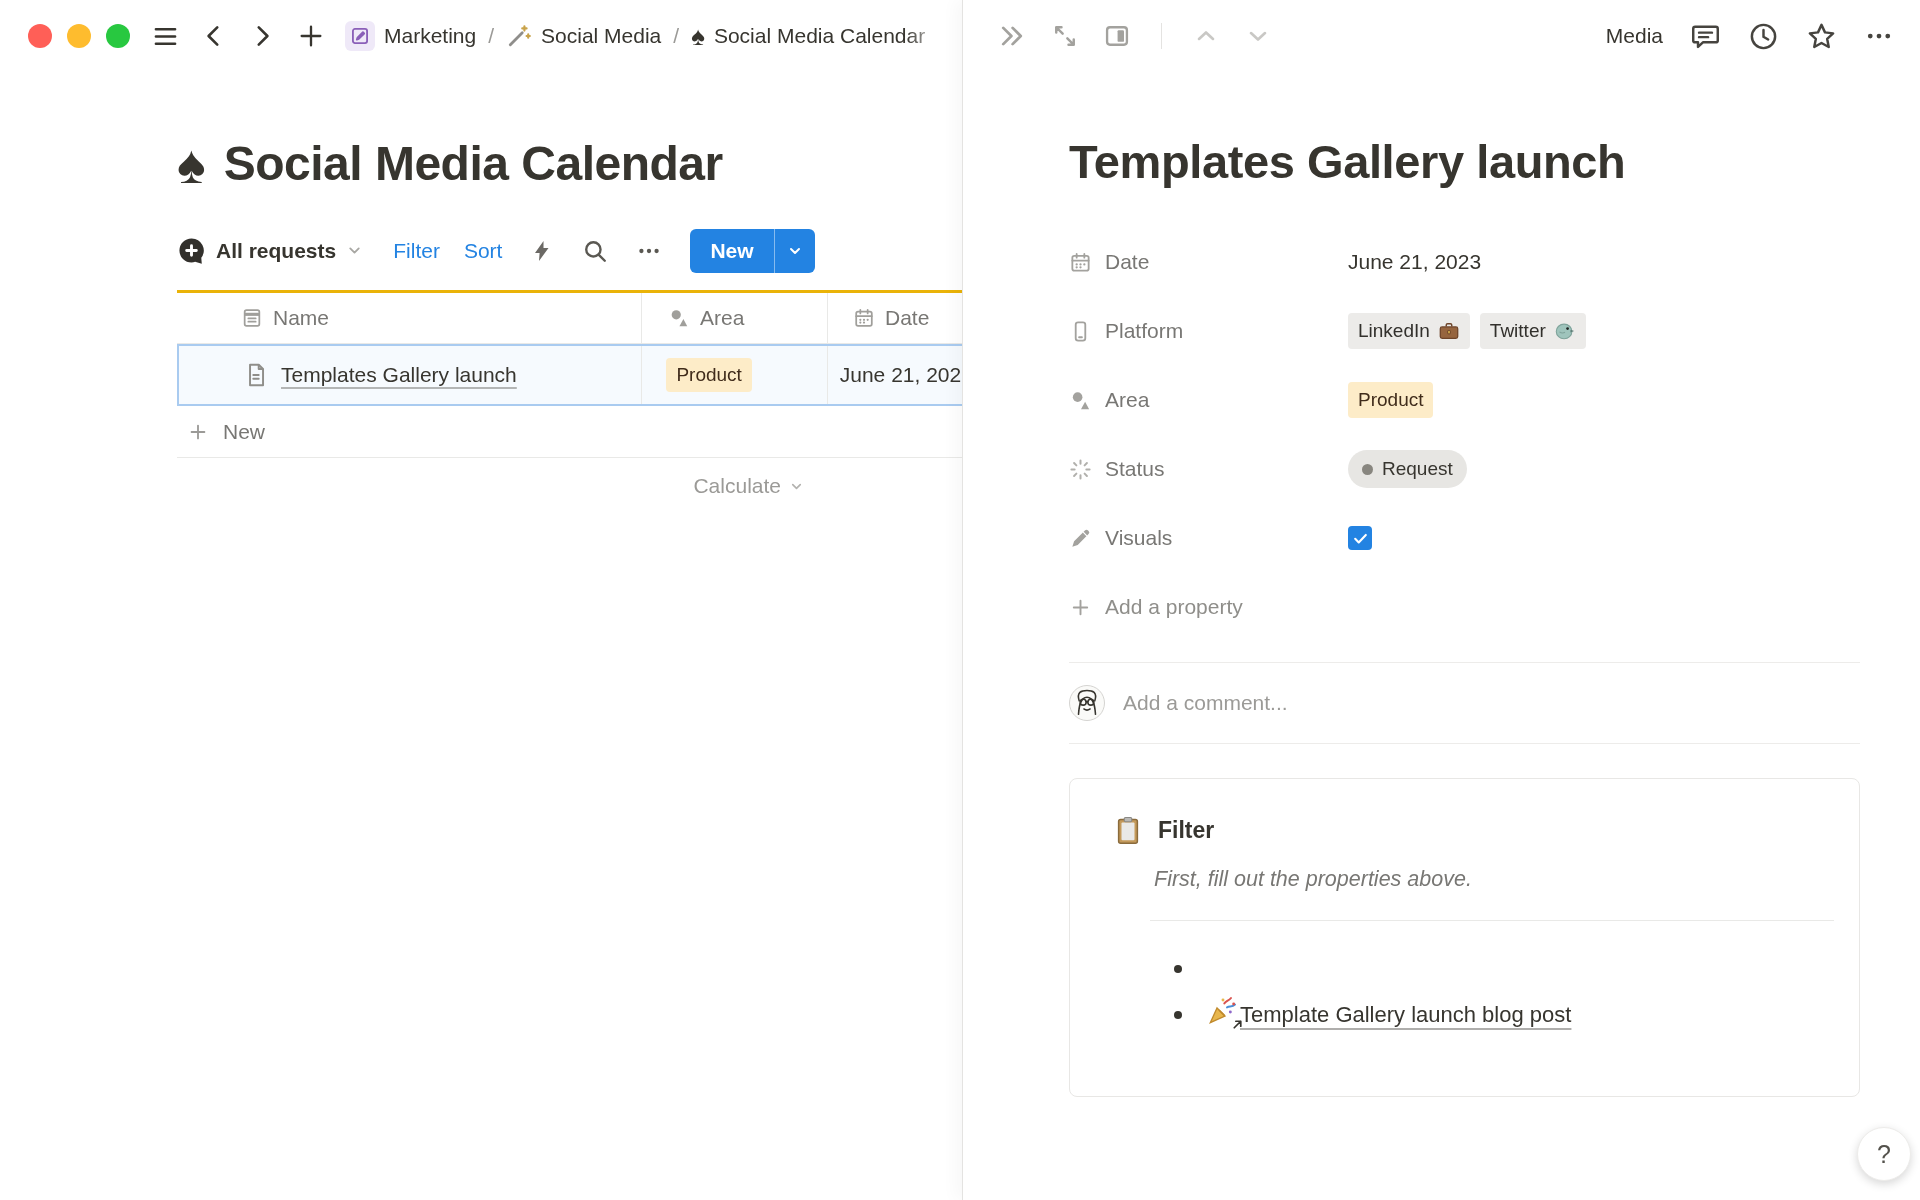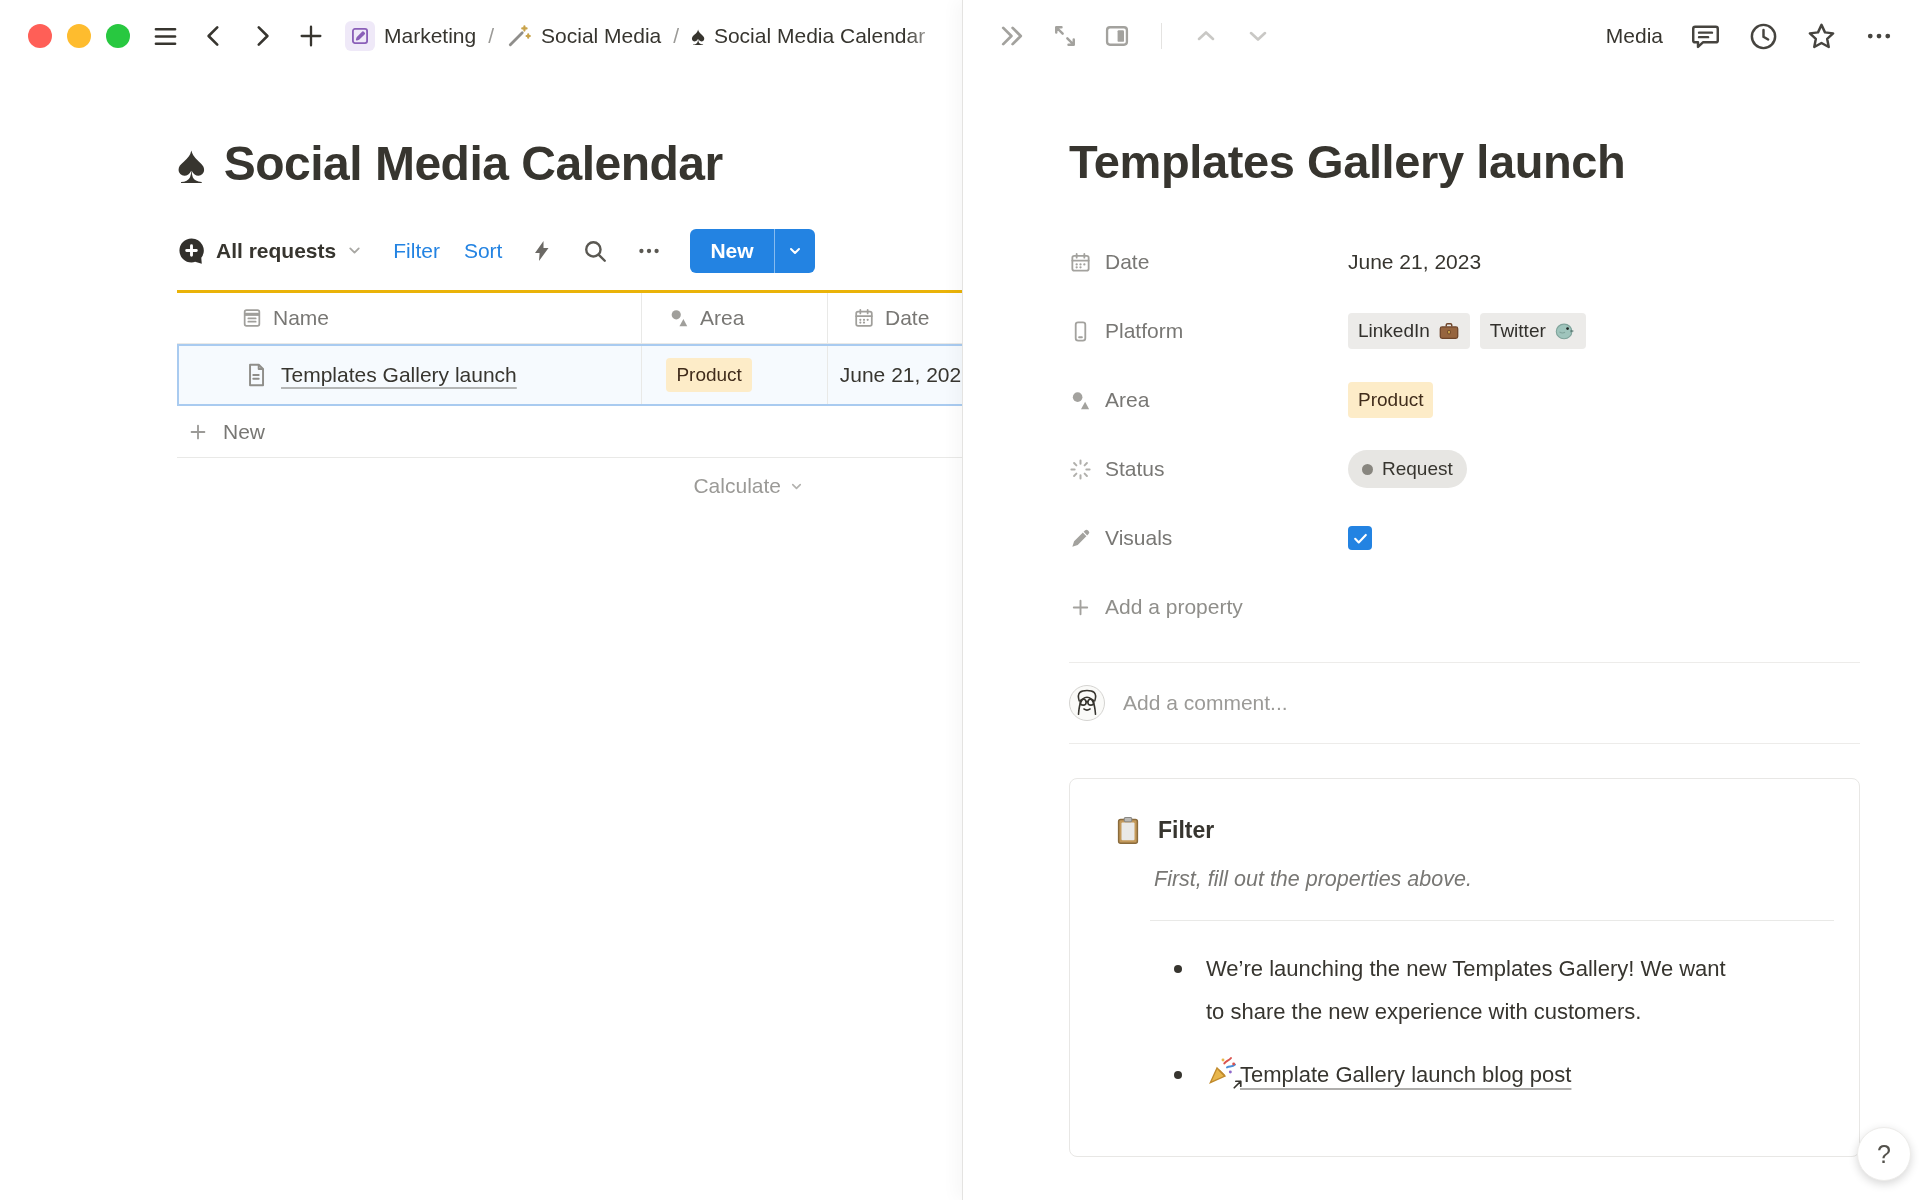--- a/index.html
+++ b/index.html
@@ -501,21 +501,20 @@
               <rect x="9" y="2" width="6" height="3.4" rx="1" fill="#B9B8B5" stroke="#8A8985" stroke-width=".9"></rect>
             </svg>
         </span>
         <span class="brief-title">Filter</span>
       </div>
       <div class="brief-hint">First, fill out the properties above.</div>
       <div class="brief-divider"></div>
       <div class="bullets">
         <div class="bullet">
           <span class="bullet-dot"></span>
-          <span class="bullet-text">We’re launching the new Templates Gallery! We want to share the new experience with customers.</span>
         </div>
         <div class="bullet">
           <span class="bullet-dot"></span>
           <span class="bullet-link-row">
             <span class="link-emoji icon">
               <svg width="32" height="32" viewBox="0 0 24 24">
                   <path d="M7.5 10.5 2.5 21.5l11-5z" fill="#E8B64C" stroke="#C08A2D" stroke-width="1"></path>
                   <path d="M9 12l4 4" stroke="#C08A2D" stroke-width="1.2"></path>
                   <path d="M13 7c1.5-2 3.5-2 5-4" fill="none" stroke="#D9534F" stroke-width="1.5" stroke-linecap="round"></path>
                   <path d="M15 10c2-1 4 0 6-2" fill="none" stroke="#4A90D9" stroke-width="1.5" stroke-linecap="round"></path>

